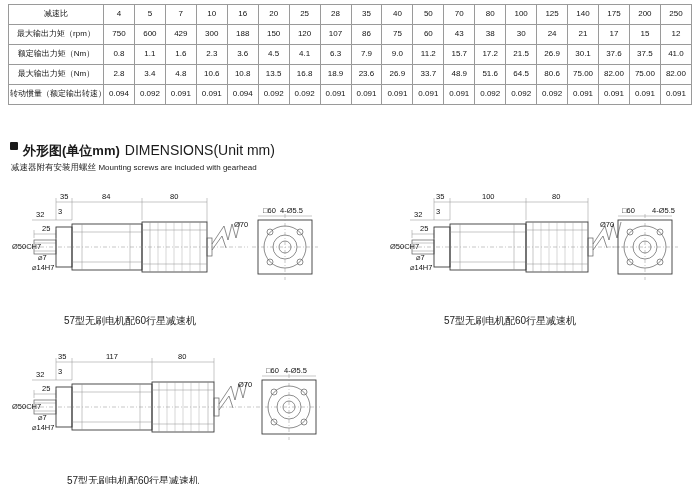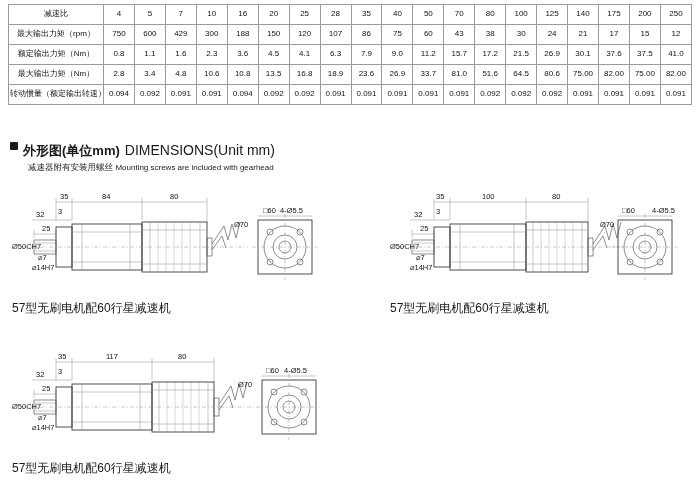--- a/index.html
+++ b/index.html
@@ -65,21 +65,21 @@
     font-weight: bold;
     letter-spacing: 0px;
   }
   .dim-en {
     font-size: 14px;
     font-weight: normal;
     padding-bottom: 1px;
   }
   .dim-note {
     position: absolute;
-    left: 28px;
+    left: 11px;
     top: 162px;
     font-size: 8.5px;
   }
   .dim-note .en {
     font-size: 8px;
   }
 
   
   .drawing {
     position: absolute;
@@ -89,22 +89,23 @@
   .dw3 { left: 12px;  top: 340px; }
 
   svg { display: block; }
   .ln   { stroke: #5d5d5d; stroke-width: 0.7; fill: none; }
   .lnb  { stroke: #3a3a3a; stroke-width: 0.9; fill: none; }
   .thin { stroke: #8d8d8d; stroke-width: 0.5; fill: none; }
   .dash { stroke: #8d8d8d; stroke-width: 0.5; fill: none; stroke-dasharray: 4 2 1 2; }
   .hatch{ stroke: #9a9a9a; stroke-width: 0.4; fill: none; }
   .cap  { font-size: 7.5px; fill: #111; font-family: "Liberation Sans", sans-serif; }
   .caption {
-    font-size: 12px;
-    margin-top: 0;
+    font-size: 10px;
+    text-align: center;
+    margin-top: 14px;
   }
 </style>
 </head>
 <body>
 
 <div class="spec-table-wrap">
   <table class="spec">
     <tbody>
       <tr>
         <td class="rowhead">减速比</td>
@@ -178,21 +179,21 @@
         <td>3.4</td>
         <td>4.8</td>
         <td>10.6</td>
         <td>10.8</td>
         <td>13.5</td>
         <td>16.8</td>
         <td>18.9</td>
         <td>23.6</td>
         <td>26.9</td>
         <td>33.7</td>
-        <td>81.0</td>
+        <td>48.9</td>
         <td>51.6</td>
         <td>64.5</td>
         <td>80.6</td>
         <td>75.00</td>
         <td>82.00</td>
         <td>75.00</td>
         <td>82.00</td>
       </tr>
       <tr>
         <td class="rowhead">转动惯量（额定输出转速）</td>

